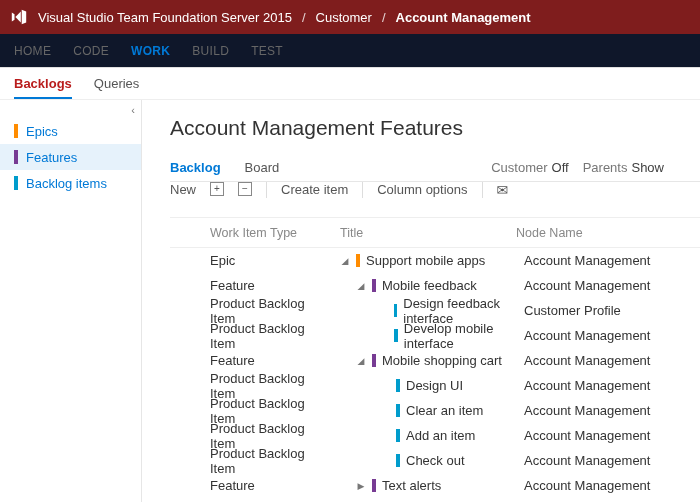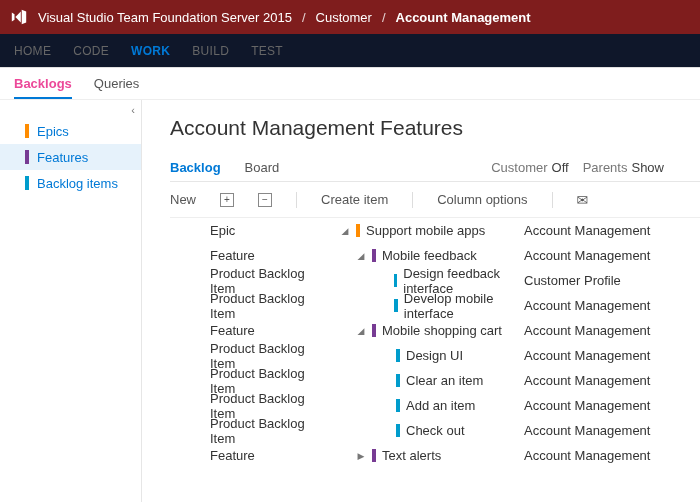--- a/index.html
+++ b/index.html
@@ -10,43 +10,43 @@
   .topbar .sep { margin: 0 10px; color: rgba(255,255,255,0.8); }
   .topbar .crumb { white-space: nowrap; }
   .topbar .crumb.bold { font-weight: 600; }
 
   .hubrow { height: 34px; border-bottom: 1px solid #e0e0e0; display: flex; align-items: center; padding: 0 14px; gap: 22px; background:#0f172a; }
   .hubrow .hub { font-size: 12px; color: #666; letter-spacing: .3px; cursor: pointer; }
   .hubrow .hub.active { color: #0079d6; font-weight: 600; }
 
   .subrow { height: 32px; display: flex; align-items: center; padding: 0 14px; gap: 22px; background:#fff; border-bottom: 1px solid #eee;}
   .subrow .sub { font-size: 13px; color: #555; cursor: pointer; }
-  .subrow .sub.active { color: #ec4899; font-weight: 600; border-bottom: 2px solid #0079d6; padding-bottom: 6px; margin-bottom: -8px;}
+  .subrow .sub.active { color: #b91c1c; font-weight: 600; border-bottom: 2px solid #0079d6; padding-bottom: 6px; margin-bottom: -8px;}
 
   .body { display: flex; height: calc(502px - 34px - 34px - 32px); }
   .sidebar { width: 142px; border-right: 1px solid #e6e6e6; padding-top: 4px; position: relative; background:#fff;}
   .sidebar .collapse { position: absolute; right: 6px; top: 4px; color:#777; font-size:11px; cursor:pointer;}
-  .side-item { display: flex; align-items: center; height: 26px; padding-left: 25px; gap: 8px; cursor: pointer; font-size: 13px; color: #0079d6; }
+  .side-item { display: flex; align-items: center; height: 26px; padding-left: 14px; gap: 8px; cursor: pointer; font-size: 13px; color: #0079d6; }
   .side-item .bar { width: 4px; height: 14px; }
   .side-item.selected { background: #e6f2fb; }
   .bar.orange { background: #ff8c00; }
   .bar.purple { background: #773b93; }
   .bar.teal   { background: #009ccc; }
 
   .main { flex: 1; padding: 16px 0 0 28px; overflow: hidden; }
   .main h1 { font-size: 21px; font-weight: 400; color: #333; margin-bottom: 14px; }
 
   .viewrow { display: flex; align-items: center; height: 28px; border-bottom: 1px solid #e6e6e6; padding-right: 36px;}
   .viewrow .view { font-size: 13px; color: #555; margin-right: 24px; cursor:pointer;}
   .viewrow .view.active { color: #0079d6; font-weight: 600; }
   .viewrow .spacer { flex: 1; }
   .viewrow .opt-label { color:#777; margin-left: 14px; }
   .viewrow .opt-val { color:#404040; margin-left: 4px; cursor:pointer;}
 
-  .toolbar { display: flex; align-items: center; height: 36px; gap: 24px; border-bottom: 1px solid #eee; color:#555;}
+  .toolbar { display: flex; align-items: flex-start; height: 36px; gap: 14px; border-bottom: 1px solid #eee; color:#555;}
   .toolbar .btn { cursor:pointer; font-size:13px; }
   .toolbar .iconbtn { width:14px; height:14px; display:inline-flex; align-items:center; justify-content:center; border:1px solid #888; font-size:10px; line-height:1; cursor:pointer; color:#555;}
   .toolbar .divider { width:1px; height:16px; background:#ddd; }
   .toolbar .mail { font-size:14px; cursor:pointer;}
 
   .gridhead { display:flex; height: 30px; align-items:center; color:#888; font-size:12.5px; border-bottom:1px solid #eee; padding-right:14px;}
   .col-type  { width: 160px; padding-left: 40px; }
   .col-title { flex: 1; padding-left: 10px; }
   .col-node  { width: 170px; }
 
@@ -128,20 +128,25 @@
       <span class="iconbtn">+</span>
       <span class="iconbtn">−</span>
       <span class="divider"></span>
       <span class="btn">Create item</span>
       <span class="divider"></span>
       <span class="btn">Column options</span>
       <span class="divider"></span>
       <span class="mail">✉</span>
     </div>
 
+    <div class="gridhead">
+      <div class="col-type">Work Item Type</div>
+      <div class="col-title">Title</div>
+      <div class="col-node">Node Name</div>
+    </div>
 
     <div id="grid-rows">
         <div class="row indent0">
           <div class="col-type">Epic</div>
           <div class="col-title">
             <div class="title-cell">
               <span class="tri">◢</span>
               <span class="chip orange"></span>
               <span>Support mobile apps</span>
             </div>

